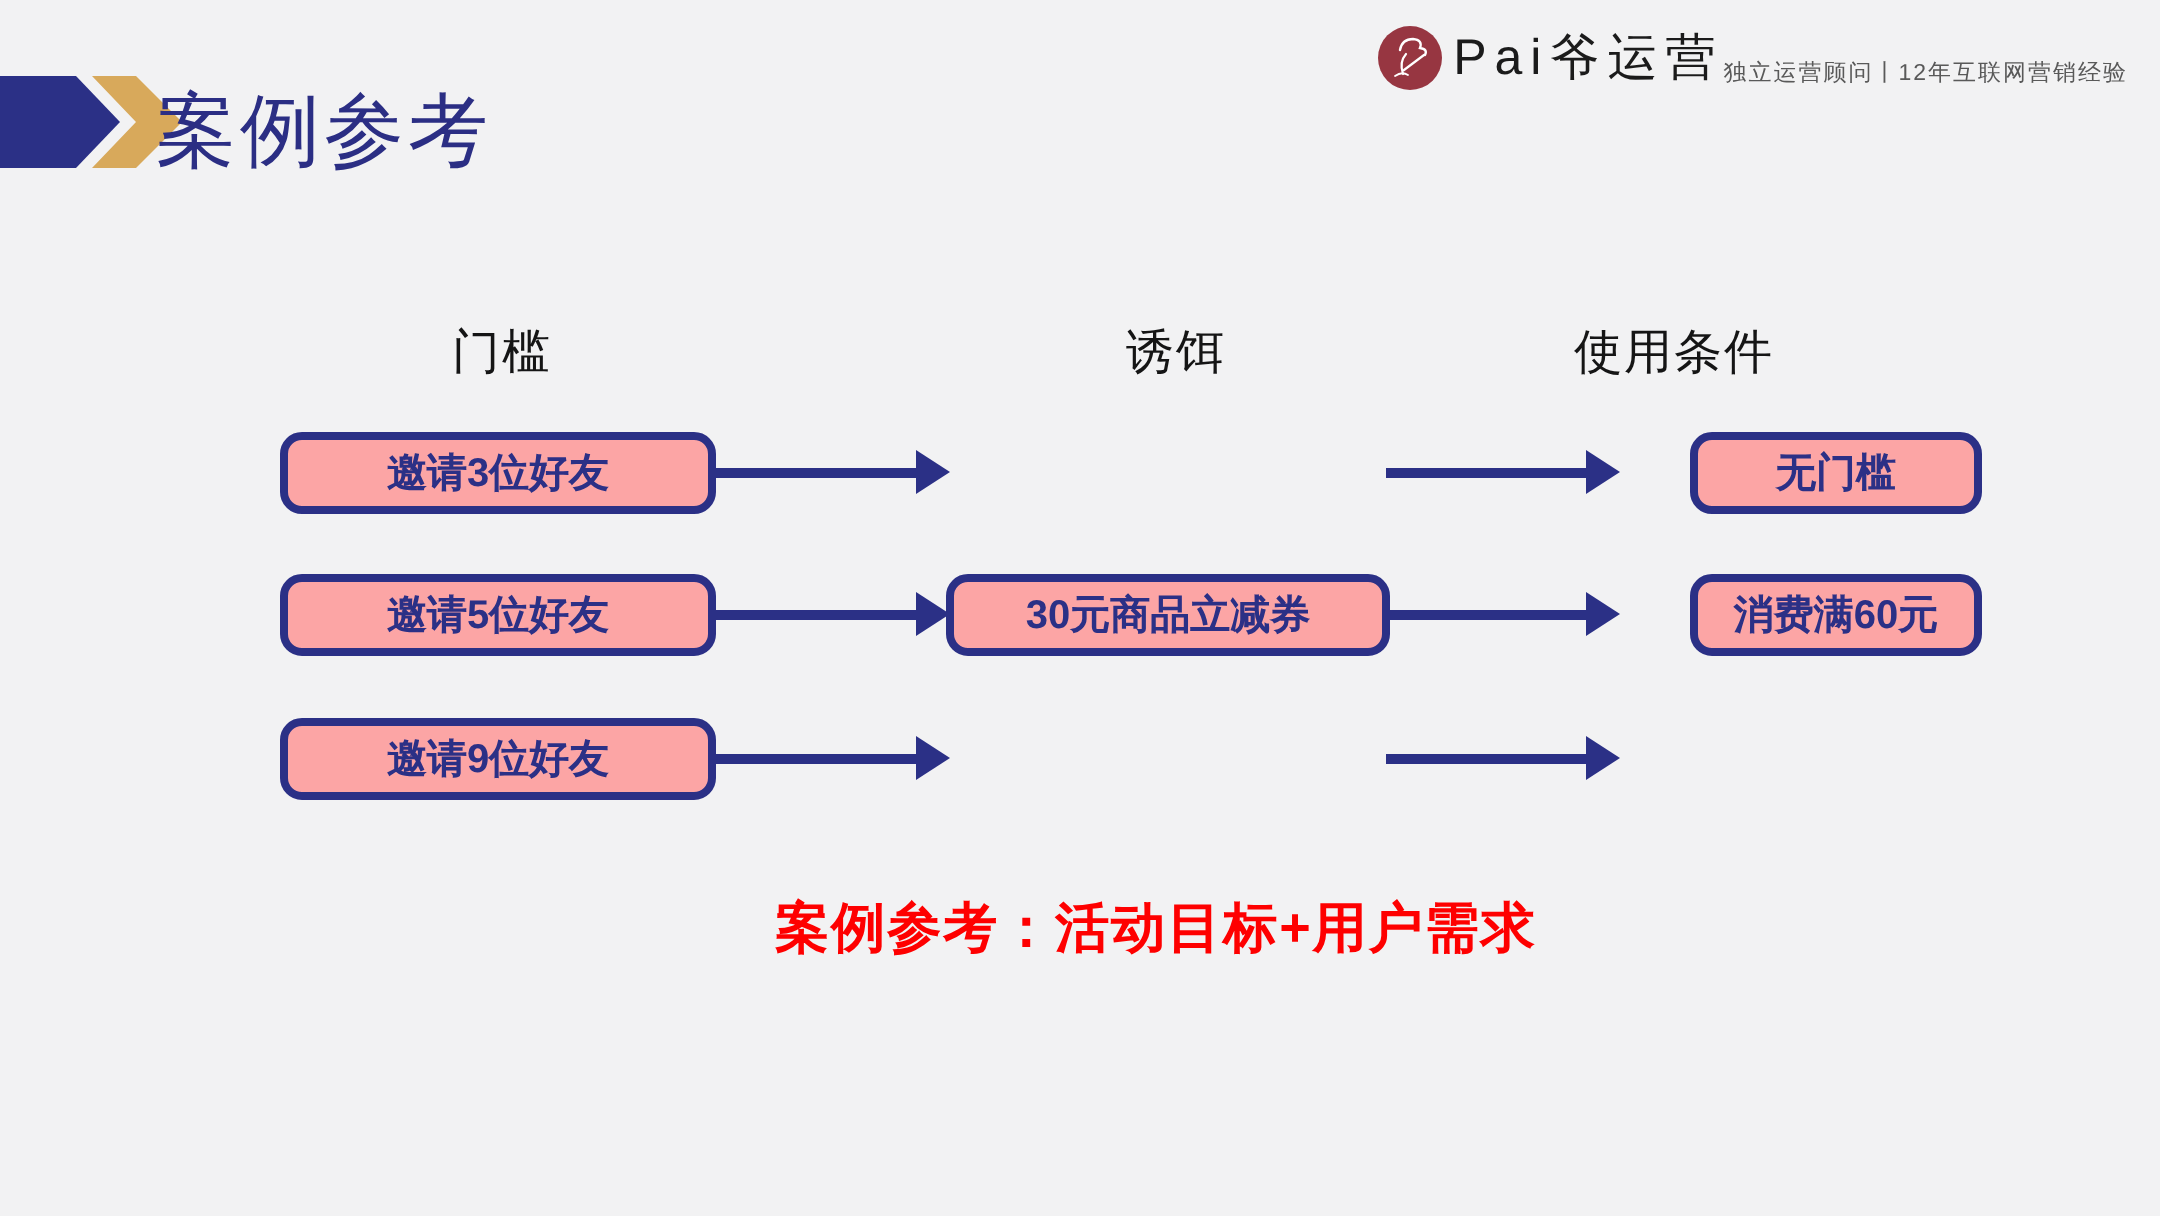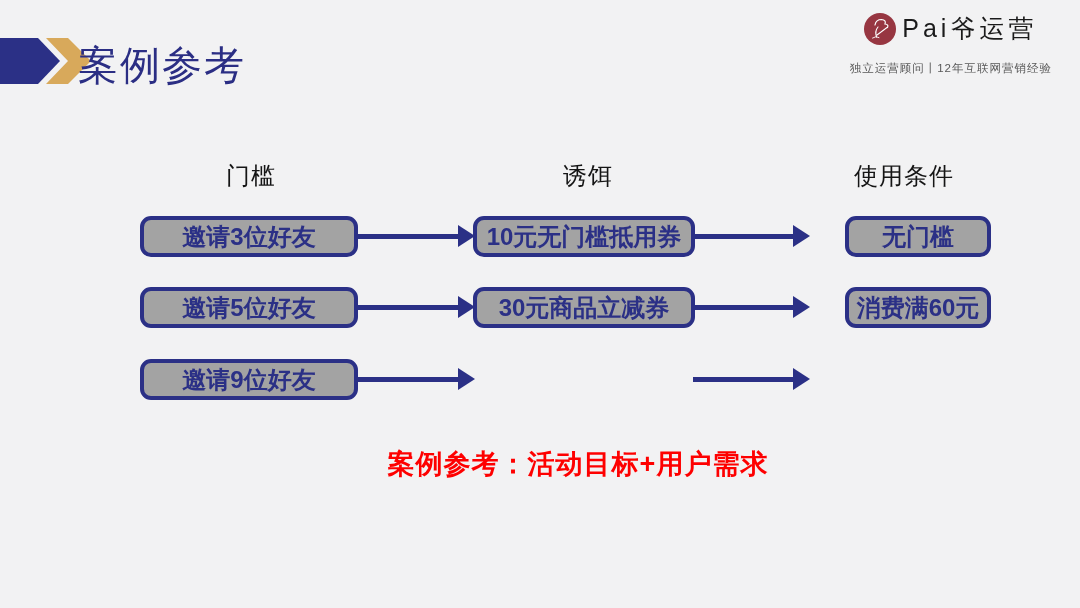--- a/index.html
+++ b/index.html
@@ -28,23 +28,23 @@
     left: 78px;
     top: 38px;
     font-size: 40px;
     font-weight: 500;
     letter-spacing: 2px;
     color: #2B2E84;
   }
   .brand {
     position: absolute;
     top: 12px;
-    right: 28px;
+    right: 16px;
     display: flex;
-    flex-direction: column;
+    flex-direction: row;
     align-items: center;
   }
   .brand-row {
     display: flex;
     align-items: center;
     gap: 6px;
   }
   .brand-mark { width: 32px; height: 32px; display: block; }
   .brand-name {
     font-size: 25px;
@@ -65,30 +65,30 @@
     position: absolute;
     top: 160px;
     transform: translateX(-50%);
     font-size: 24px;
     color: #151515;
     letter-spacing: 1px;
     white-space: nowrap;
   }
   .col-header.c0 { left: 251px; }
   .col-header.c1 { left: 588px; }
-  .col-header.c2 { left: 904px; }
+  .col-header.c2 { left: 837px; }
 
   .node {
     position: absolute;
     height: 41px;
-    background: #a3a3a3;
+    background: #fca5a5;
     border: 4px solid #2B3086;
     border-radius: 11px;
     color: #2B3086;
-    font-size: 24px;
+    font-size: 20px;
     font-weight: bold;
     display: flex;
     align-items: center;
     justify-content: center;
     white-space: nowrap;
   }
   .col0 { left: 140px;  width: 218px; }
   .col1 { left: 473px;  width: 222px; }
   .col2 { left: 808px;  width: 146px; margin-left: 37px; }
   .row0 { top: 216px; }
@@ -153,21 +153,20 @@
 
   <div class="col-header c0">门槛</div>
   <div class="col-header c1">诱饵</div>
   <div class="col-header c2">使用条件</div>
 
   <div class="node col0 row0">邀请3位好友</div>
   <div class="arrow a0 r0">
       <div class="arrow-line"></div>
       <div class="arrow-head"></div>
     </div>
-  <div class="node col1 row0">10元无门槛抵用券</div>
   <div class="arrow a1 r0">
       <div class="arrow-line"></div>
       <div class="arrow-head"></div>
     </div>
   <div class="node col2 row0">无门槛</div>
 
   <div class="node col0 row1">邀请5位好友</div>
   <div class="arrow a0 r1">
       <div class="arrow-line"></div>
       <div class="arrow-head"></div>

